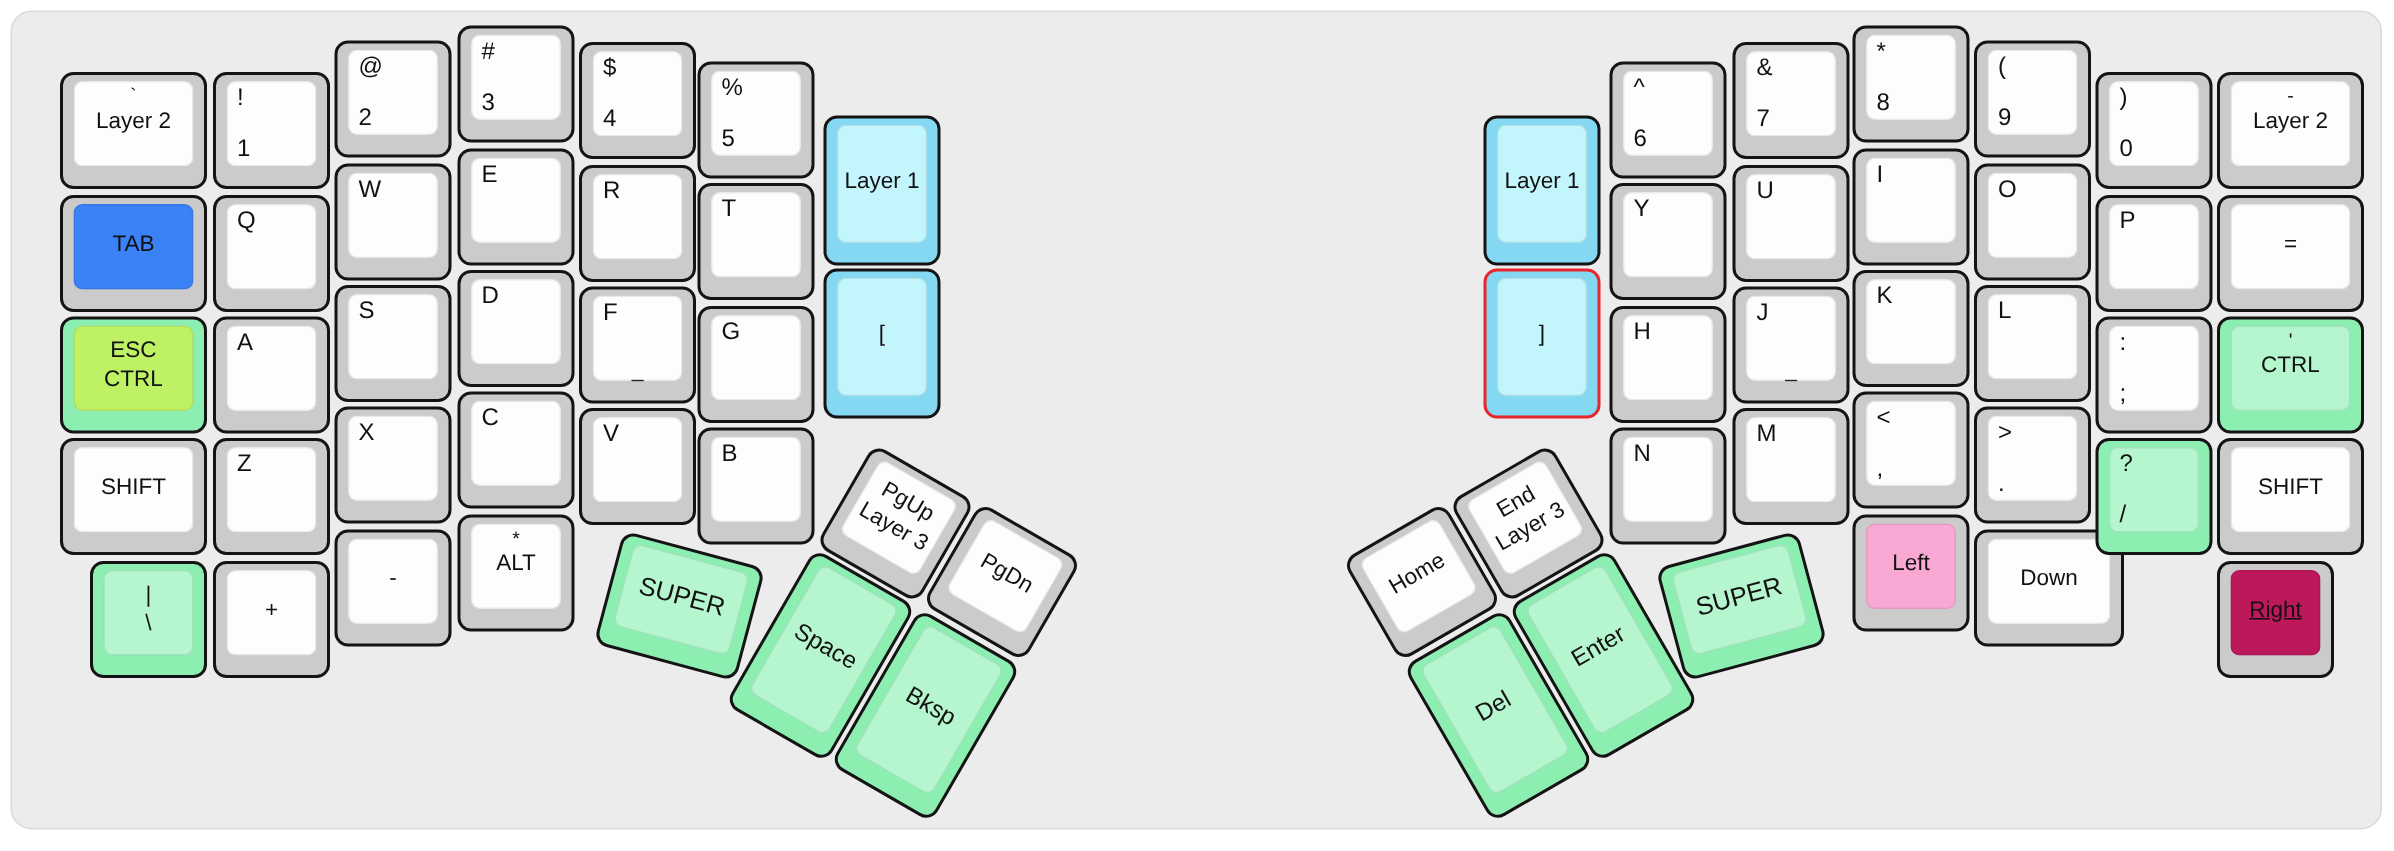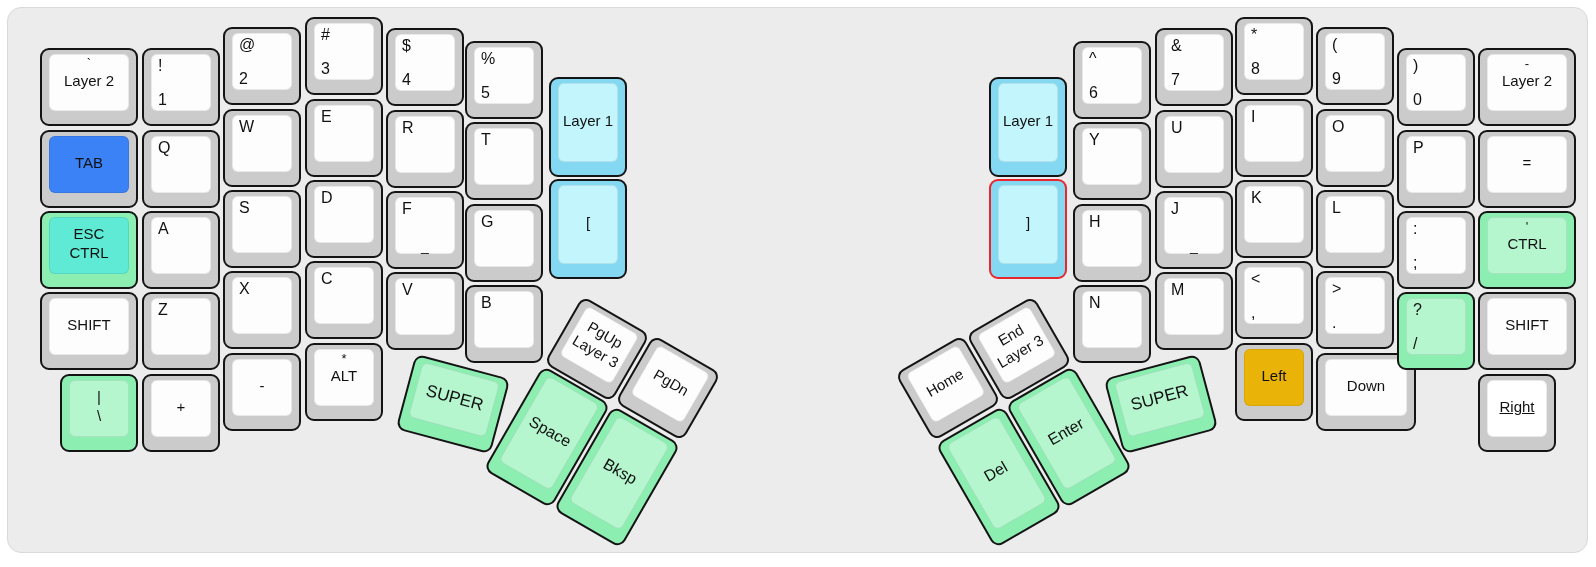--- a/index.html
+++ b/index.html
@@ -49,21 +49,21 @@
       </div>
     </div>
     <div class="key" style="left: 40px; top: 130px; width: 98px; height: 78px; background: rgb(203, 203, 203); border-color: rgb(20, 20, 20);">
       <div class="key-top" style="background: #3b82f6;">
         <div class="lab-c">
           <div>TAB</div>
         </div>
       </div>
     </div>
     <div class="key" style="left: 40px; top: 211px; width: 98px; height: 78px; background: rgb(141, 238, 178); border-color: rgb(20, 20, 20);">
-      <div class="key-top" style="background: #5eead4; align-items: center;">
+      <div class="key-top" style="background: #bef264; align-items: center;">
         <div class="lab-c">
           <div>ESC</div>
           <div>CTRL</div>
         </div>
       </div>
     </div>
     <div class="key" style="left: 40px; top: 292px; width: 98px; height: 78px; background: rgb(203, 203, 203); border-color: rgb(20, 20, 20);">
       <div class="key-top" style="background: rgb(253, 253, 253);">
         <div class="lab-c">
           <div>SHIFT</div>
@@ -329,21 +329,21 @@
         <span class="lab lab-tl">K</span>
       </div>
     </div>
     <div class="key" style="left: 1235px; top: 261px; width: 78px; height: 78px; background: rgb(203, 203, 203); border-color: rgb(20, 20, 20);">
       <div class="key-top" style="background: rgb(253, 253, 253);">
         <span class="lab lab-tl">&lt;</span>
         <span class="lab lab-bl">,</span>
       </div>
     </div>
     <div class="key" style="left: 1235px; top: 343px; width: 78px; height: 78px; background: rgb(203, 203, 203); border-color: rgb(20, 20, 20);">
-      <div class="key-top" style="background: #eab308;">
+      <div class="key-top" style="background: #f9a8d4;">
         <div class="lab-c">
           <div>Left</div>
         </div>
       </div>
     </div>
     <div class="key" style="left: 1316px; top: 27px; width: 78px; height: 78px; background: rgb(203, 203, 203); border-color: rgb(20, 20, 20);">
       <div class="key-top" style="background: rgb(253, 253, 253);">
         <span class="lab lab-tl">(</span>
         <span class="lab lab-bl">9</span>
       </div>
@@ -418,21 +418,21 @@
       </div>
     </div>
     <div class="key" style="left: 1478px; top: 292px; width: 98px; height: 78px; background: rgb(203, 203, 203); border-color: rgb(20, 20, 20);">
       <div class="key-top" style="background: rgb(253, 253, 253);">
         <div class="lab-c">
           <div>SHIFT</div>
         </div>
       </div>
     </div>
     <div class="key" style="left: 1478px; top: 374px; width: 78px; height: 78px; background: rgb(203, 203, 203); border-color: rgb(20, 20, 20);">
-      <div class="key-top" style="background: #ffffff; text-decoration: underline;">
+      <div class="key-top" style="background: #be185d; text-decoration: underline;">
         <div class="lab-c">
           <div>Right</div>
         </div>
       </div>
     </div>
     <div class="key" style="left: 909px; top: 349px; width: 78px; height: 78px; background: rgb(203, 203, 203); border-color: rgb(20, 20, 20); transform: rotate(-30deg);">
       <div class="key-top" style="background: rgb(253, 253, 253);">
         <div class="lab-c">
           <div>Home</div>
         </div>

